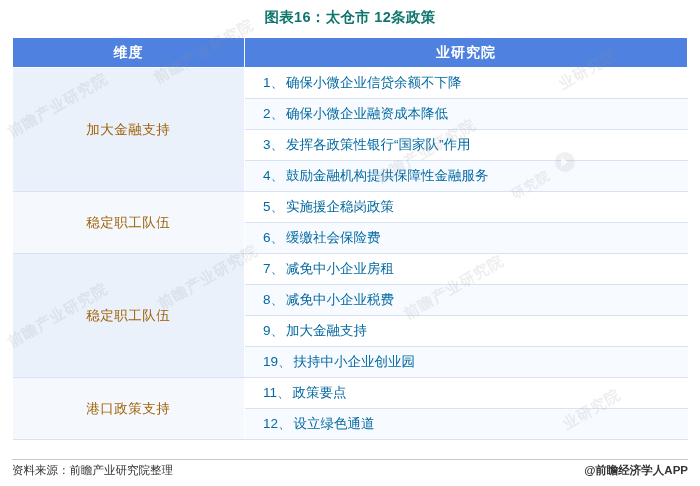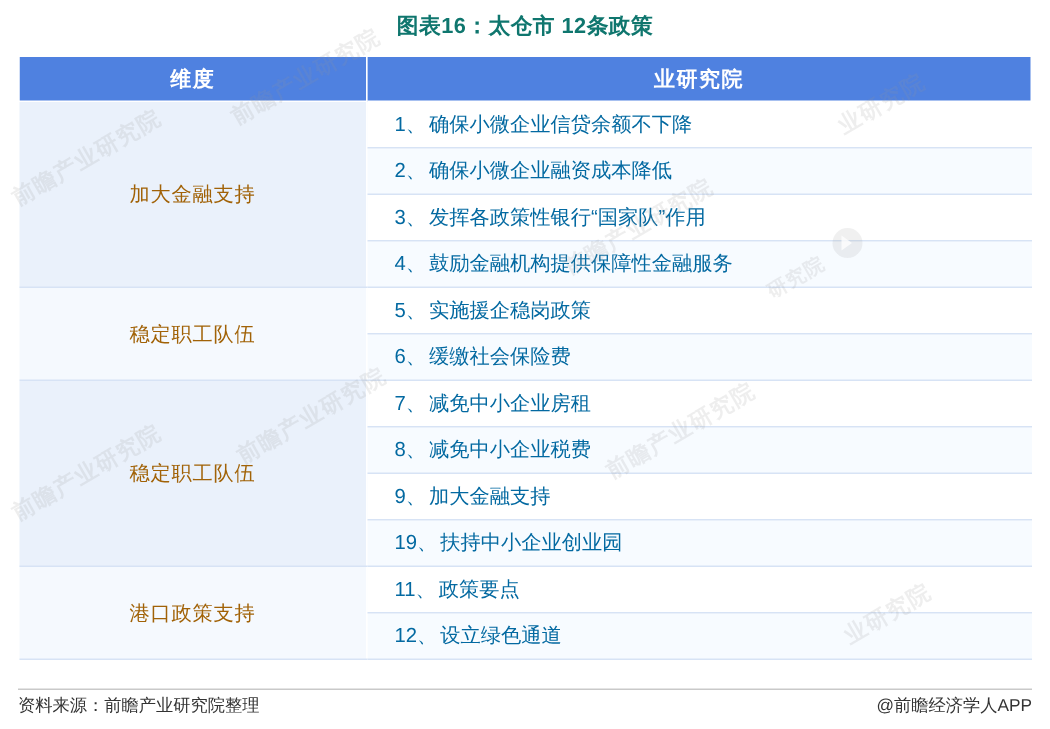--- a/index.html
+++ b/index.html
@@ -84,21 +84,21 @@
     left: 12px;
     right: 12px;
     bottom: 8px;
     display: flex;
     justify-content: space-between;
     align-items: center;
     font-size: 11.5px;
     color: #333;
   }
   .footer .source { color: #333; }
-  .footer .brand { color: #333; }
+  .footer .brand { color: #333; font-weight: bold; }
 
   .rule {
     position: absolute;
     left: 12px;
     right: 12px;
     bottom: 26px;
     height: 1px;
     background: #c9c9c9;
   }
 

